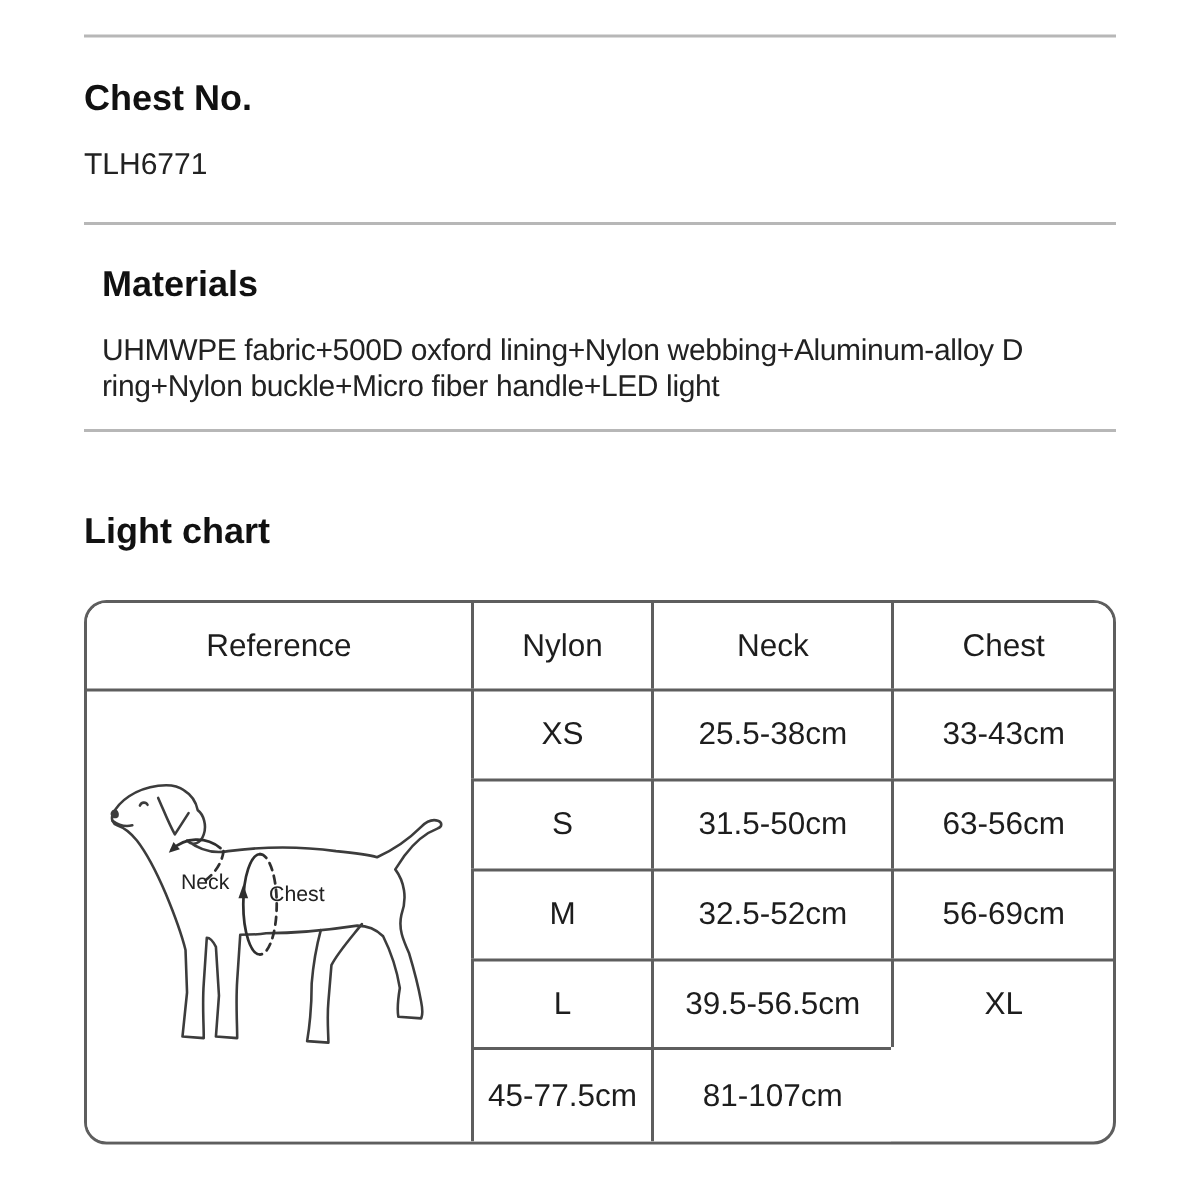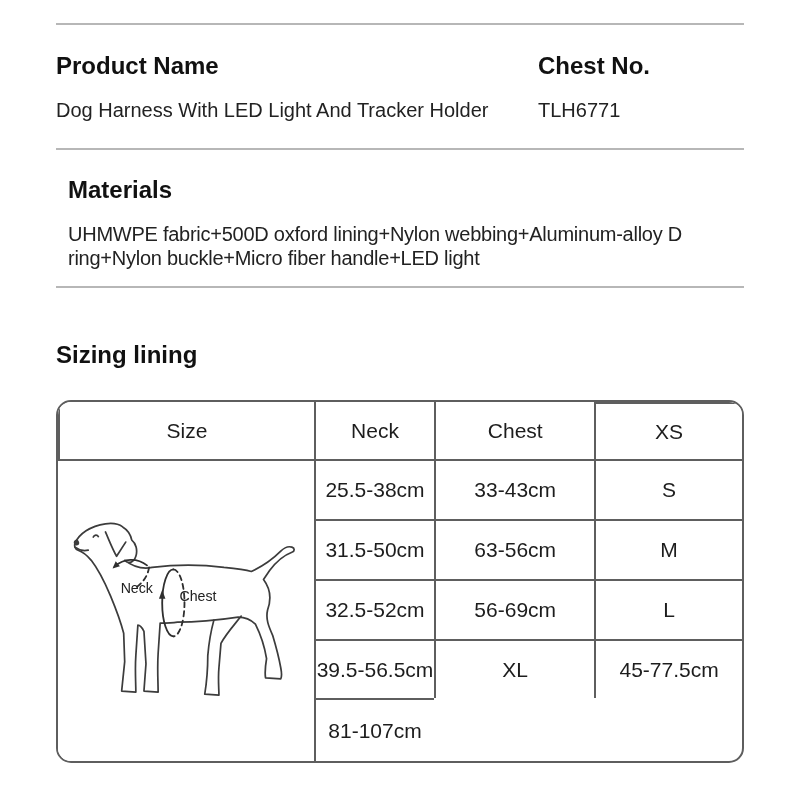--- a/index.html
+++ b/index.html
@@ -88,46 +88,43 @@
   }
 </style>
 </head>
 <body>
 
 <div class="page">
 
   <hr class="divider first">
 
   <section class="top-section">
-    <div class="col-left">
-      <h2 class="heading">Product Name</h2>
-      <p class="value">Dog Harness With LED Light And Tracker Holder</p>
-    </div>
     <div class="col-right">
       <h2 class="heading">Chest No.</h2>
       <p class="value">TLH6771</p>
     </div>
   </section>
 
   <hr class="divider">
 
   <section class="materials-section">
     <h2 class="heading">Materials</h2>
     <p class="value materials-text">UHMWPE fabric+500D oxford lining+Nylon webbing+Aluminum-alloy D ring+Nylon buckle+Micro fiber handle+LED light</p>
   </section>
 
   <hr class="divider">
 
   <section class="sizing-section">
-    <h2 class="heading">Sizing lining</h2>
+    <h2 class="heading">Light chart</h2>
 
     <div class="size-table">
       <div class="grid">
 
-        <div class="cell no-top">Size</div>
+        <div class="cell no-top no-left">Reference</div>
+        <div class="cell no-top">Nylon</div>
         <div class="cell no-top">Neck</div>
         <div class="cell no-top">Chest</div>
 
         <div class="cell ref-cell no-left">
           <svg class="dog-svg" viewBox="0 0 225 176" width="228" height="182" aria-hidden="true">
             <g stroke="#3c3c3c" stroke-width="1.7" fill="none" stroke-linecap="round" stroke-linejoin="round">
 
               <path fill="#ffffff" d="M3 21 C7 12,18 4,33 2 C40 1,46 2,50 5 C55 8,58 13,59 18 C63 21,65 28,63 34 C61 40,56 42,52 38 C60 44,69 47,79 45 C102 42,128 42,150 45 C160 46,170 47,177 49 C188 44,198 37,206 29 C210 25,214 24,217 25 C220 26,220 29,217 30 C209 33,201 40,195 48 C193 51,191 54,189 57 C195 65,197 76,193 87 C191 96,194 103,198 112 C201 122,204 133,206 144 C207 149,207 153,206 155 L191 154 C190 148,191 141,192 135 C190 123,186 111,181 101 C176 96,170 94,164 94 C144 97,124 99,104 99 C98 100,92 100,87 100 L85 130 C84 145,85 158,85 168 L71 167 L73 140 L71 108 C69 104,67 102,65 102 L63 132 C62 146,63 158,63 168 L49 167 L52 138 L51 110 C48 98,43 85,38 73 C32 59,26 47,19 38 C14 32,9 29,6 28 C3 27,2 24,3 21 Z"></path>
 
               <path d="M140 97 C137 108,135 120,134 132 C134 146,133 158,131 170 L145 171 C145 165,144 155,145 144 L147 120 C151 112,159 103,167 93"></path>

